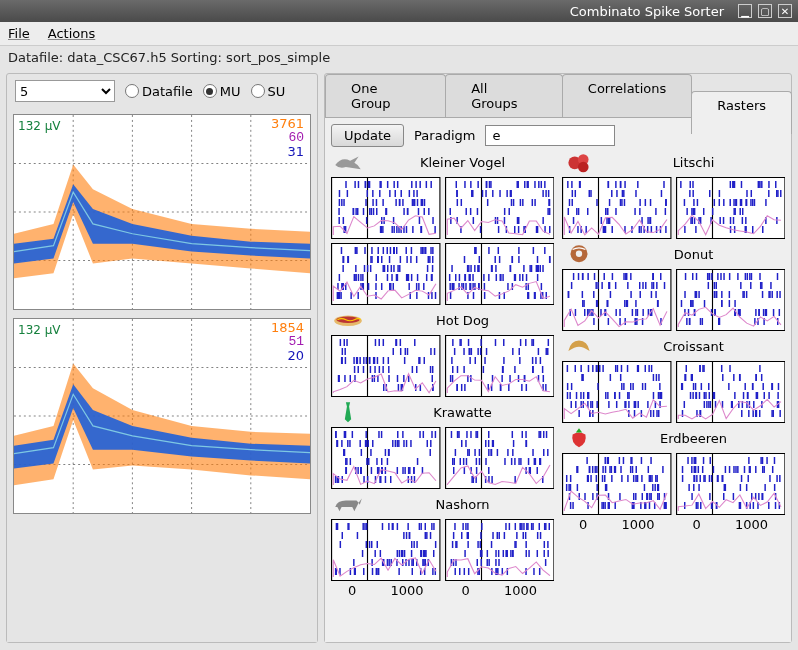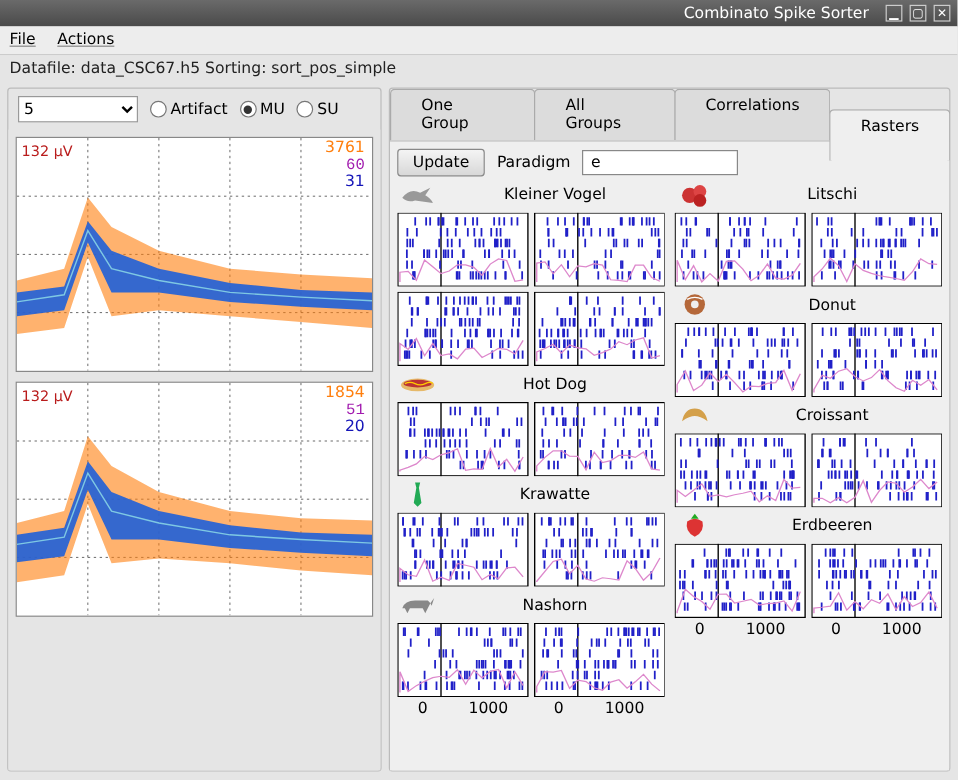--- a/index.html
+++ b/index.html
@@ -18,21 +18,21 @@
 
 .leftpanel { width:312px; background:#e5e5e5; border:1px solid #bbb; border-radius:3px; display:flex; flex-direction:column;}
 .leftcontrols { display:flex; align-items:center; gap:10px; padding:6px 8px;}
 select.combo { width:100px; height:22px; border:1px solid #999; background:#fff;}
 .radio { display:flex; align-items:center; gap:3px; cursor:pointer;}
 .radio .dot { width:14px; height:14px; border:1px solid #777; border-radius:50%; display:flex; align-items:center; justify-content:center; background:#fff;}
 .radio .dot.inner::after { content:""; width:7px; height:7px; background:#333; border-radius:50%;}
 
 .plotarea { flex:1; background:#e5e5e5; padding:6px; display:flex; flex-direction:column; gap:8px;}
 .waveplot { background:#fff; border:1px solid #888; height:196px; position:relative; overflow:hidden;}
-.waveplot .ylab { position:absolute; top:4px; left:4px; font-size:12px; color:#b91c1c;}
+.waveplot .ylab { position:absolute; top:4px; left:4px; font-size:12px; color:#15803d;}
 .waveplot .counts { position:absolute; top:2px; right:6px; text-align:right; font-size:12px; line-height:14px;}
 .waveplot .counts .c1 { color:#ff7f0e;}
 .waveplot .counts .c2 { color:#a21caf;font-family:Liberation Mono, monospace;}
 .waveplot .counts .c3 { color:#1414b8;}
 .waveplot svg { width:100%; height:100%;}
 .grid line { stroke:#000; stroke-dasharray:2,3; stroke-width:0.5;}
 .waveband { fill:#ff7f0e; opacity:0.6;}
 .waveband2 { fill:#1f5fd8; opacity:0.9;}
 .waveline { stroke:#7ec8e3; stroke-width:1.2; fill:none;}
 
@@ -79,21 +79,21 @@
 
 <div class="mainrow">
 
   <div class="leftpanel">
     <div class="leftcontrols">
       <select class="combo">
         <option>5</option>
       </select>
       <label class="radio">
         <span class="dot"></span>
-        <span>Artifact</span>
+        <span>Datafile</span>
       </label>
       <label class="radio">
         <span class="dot inner"></span>
         <span>MU</span>
       </label>
       <label class="radio">
         <span class="dot"></span>
         <span>SU</span>
       </label>
     </div>

